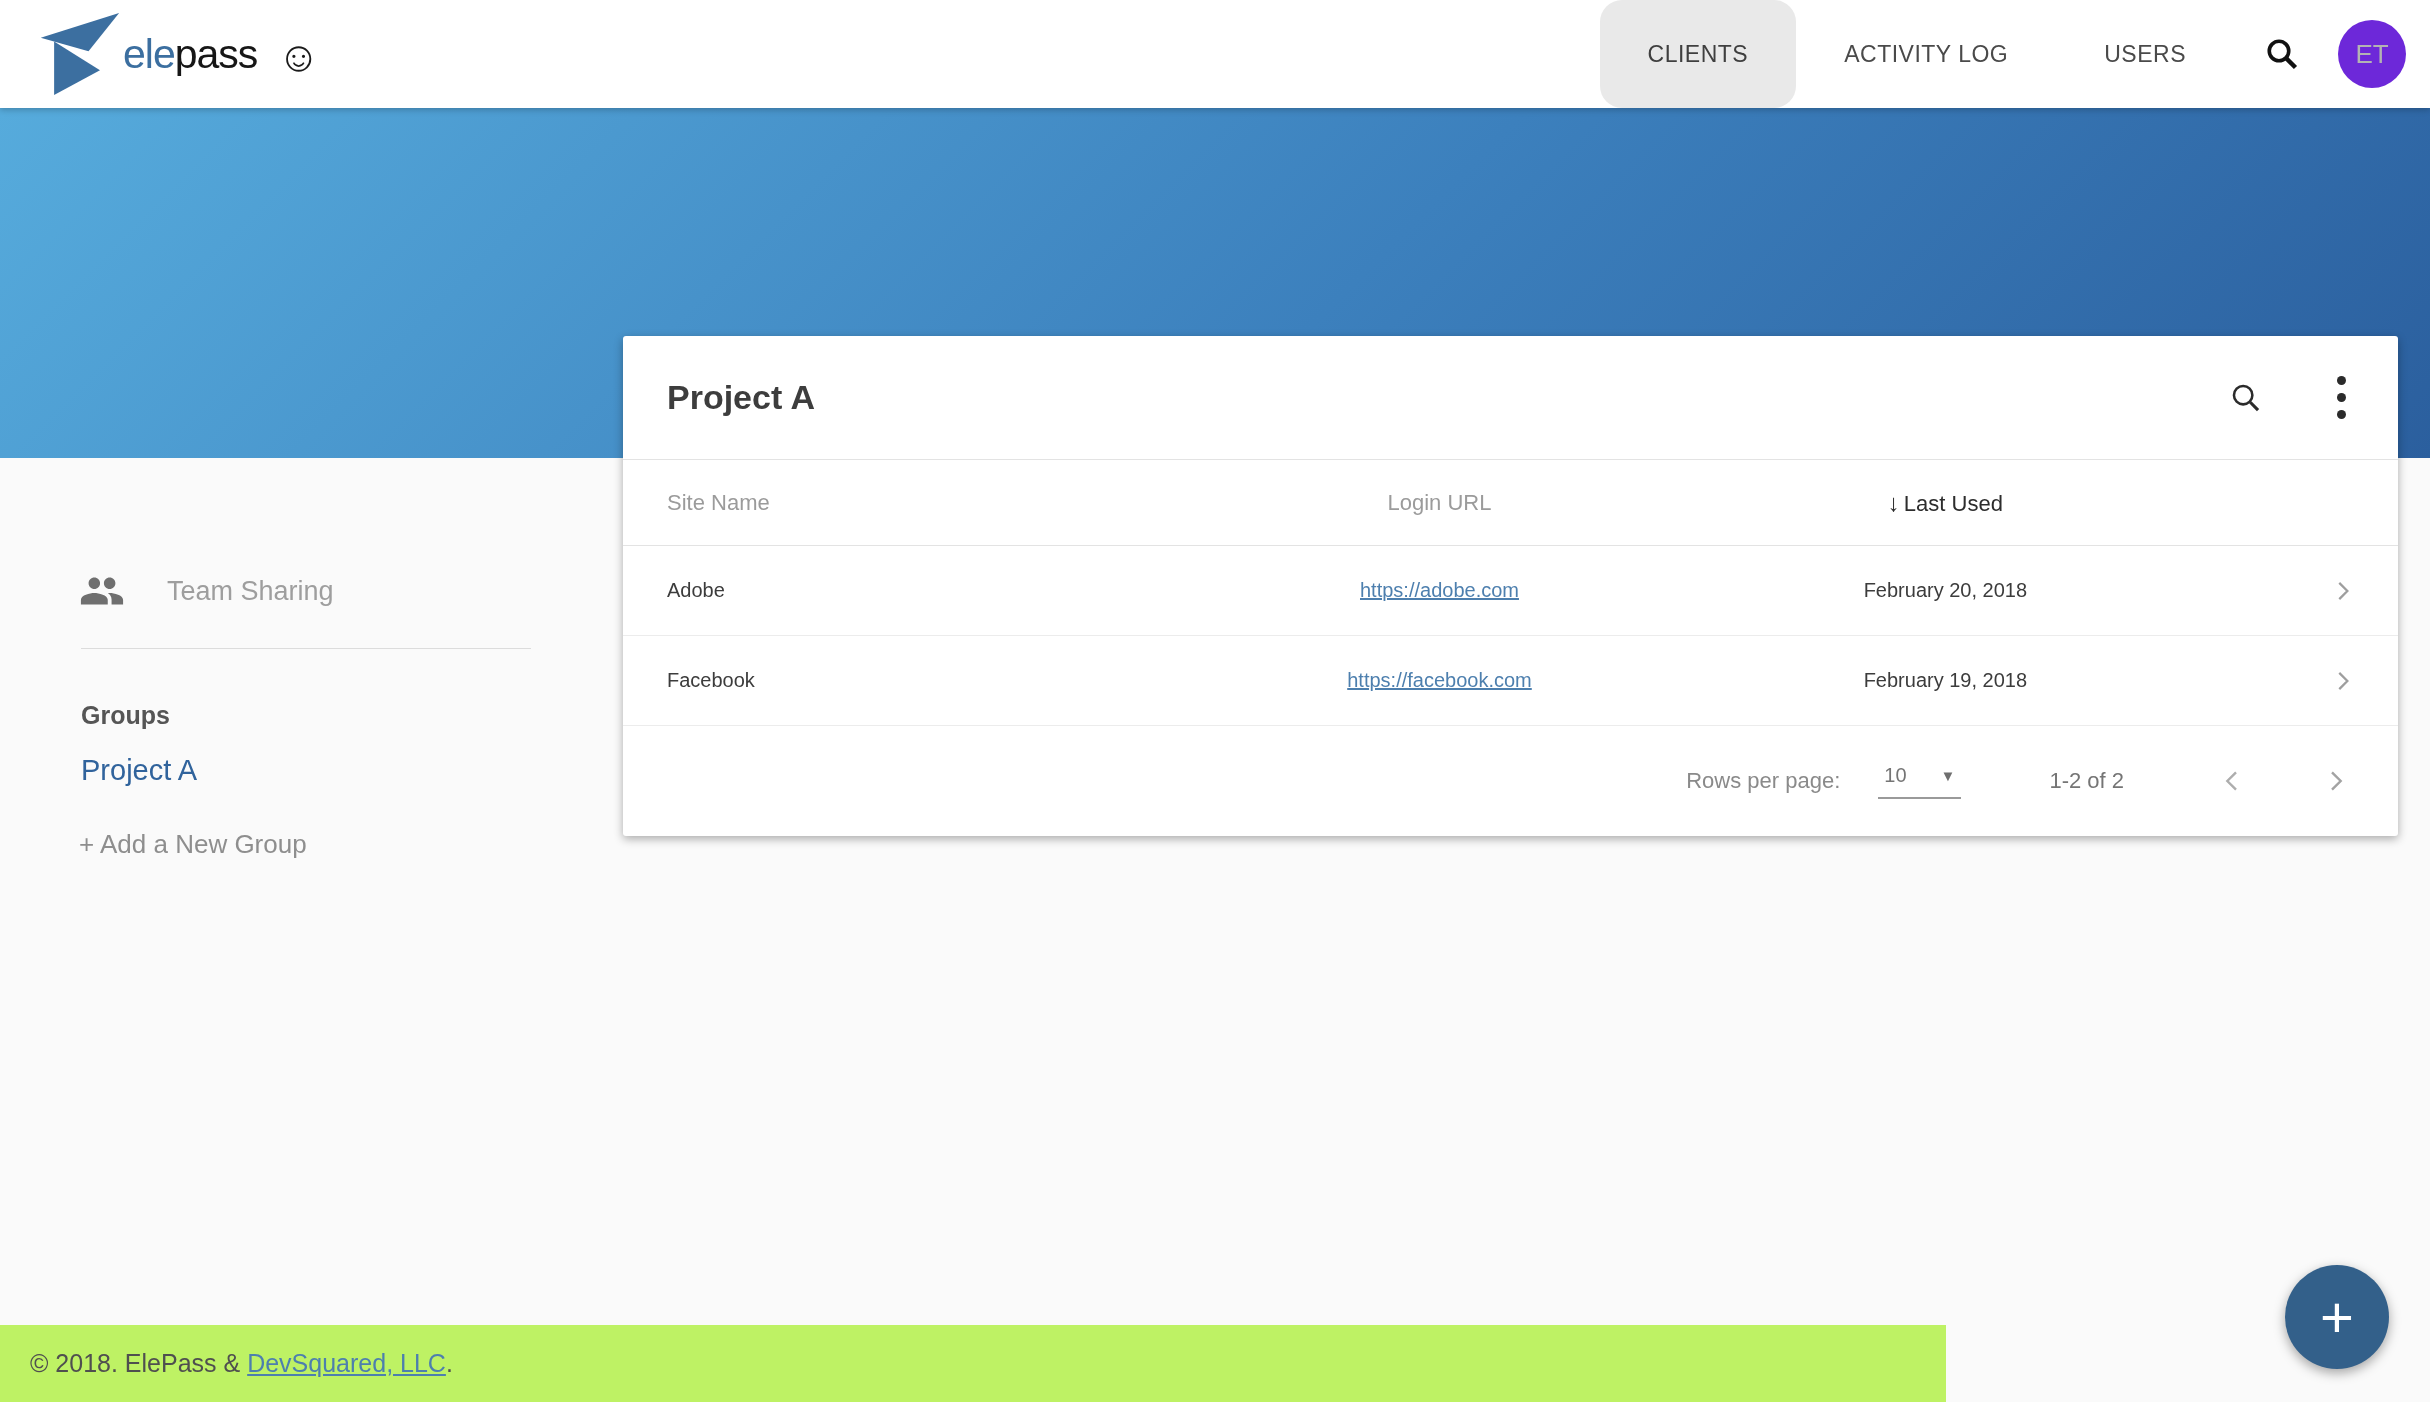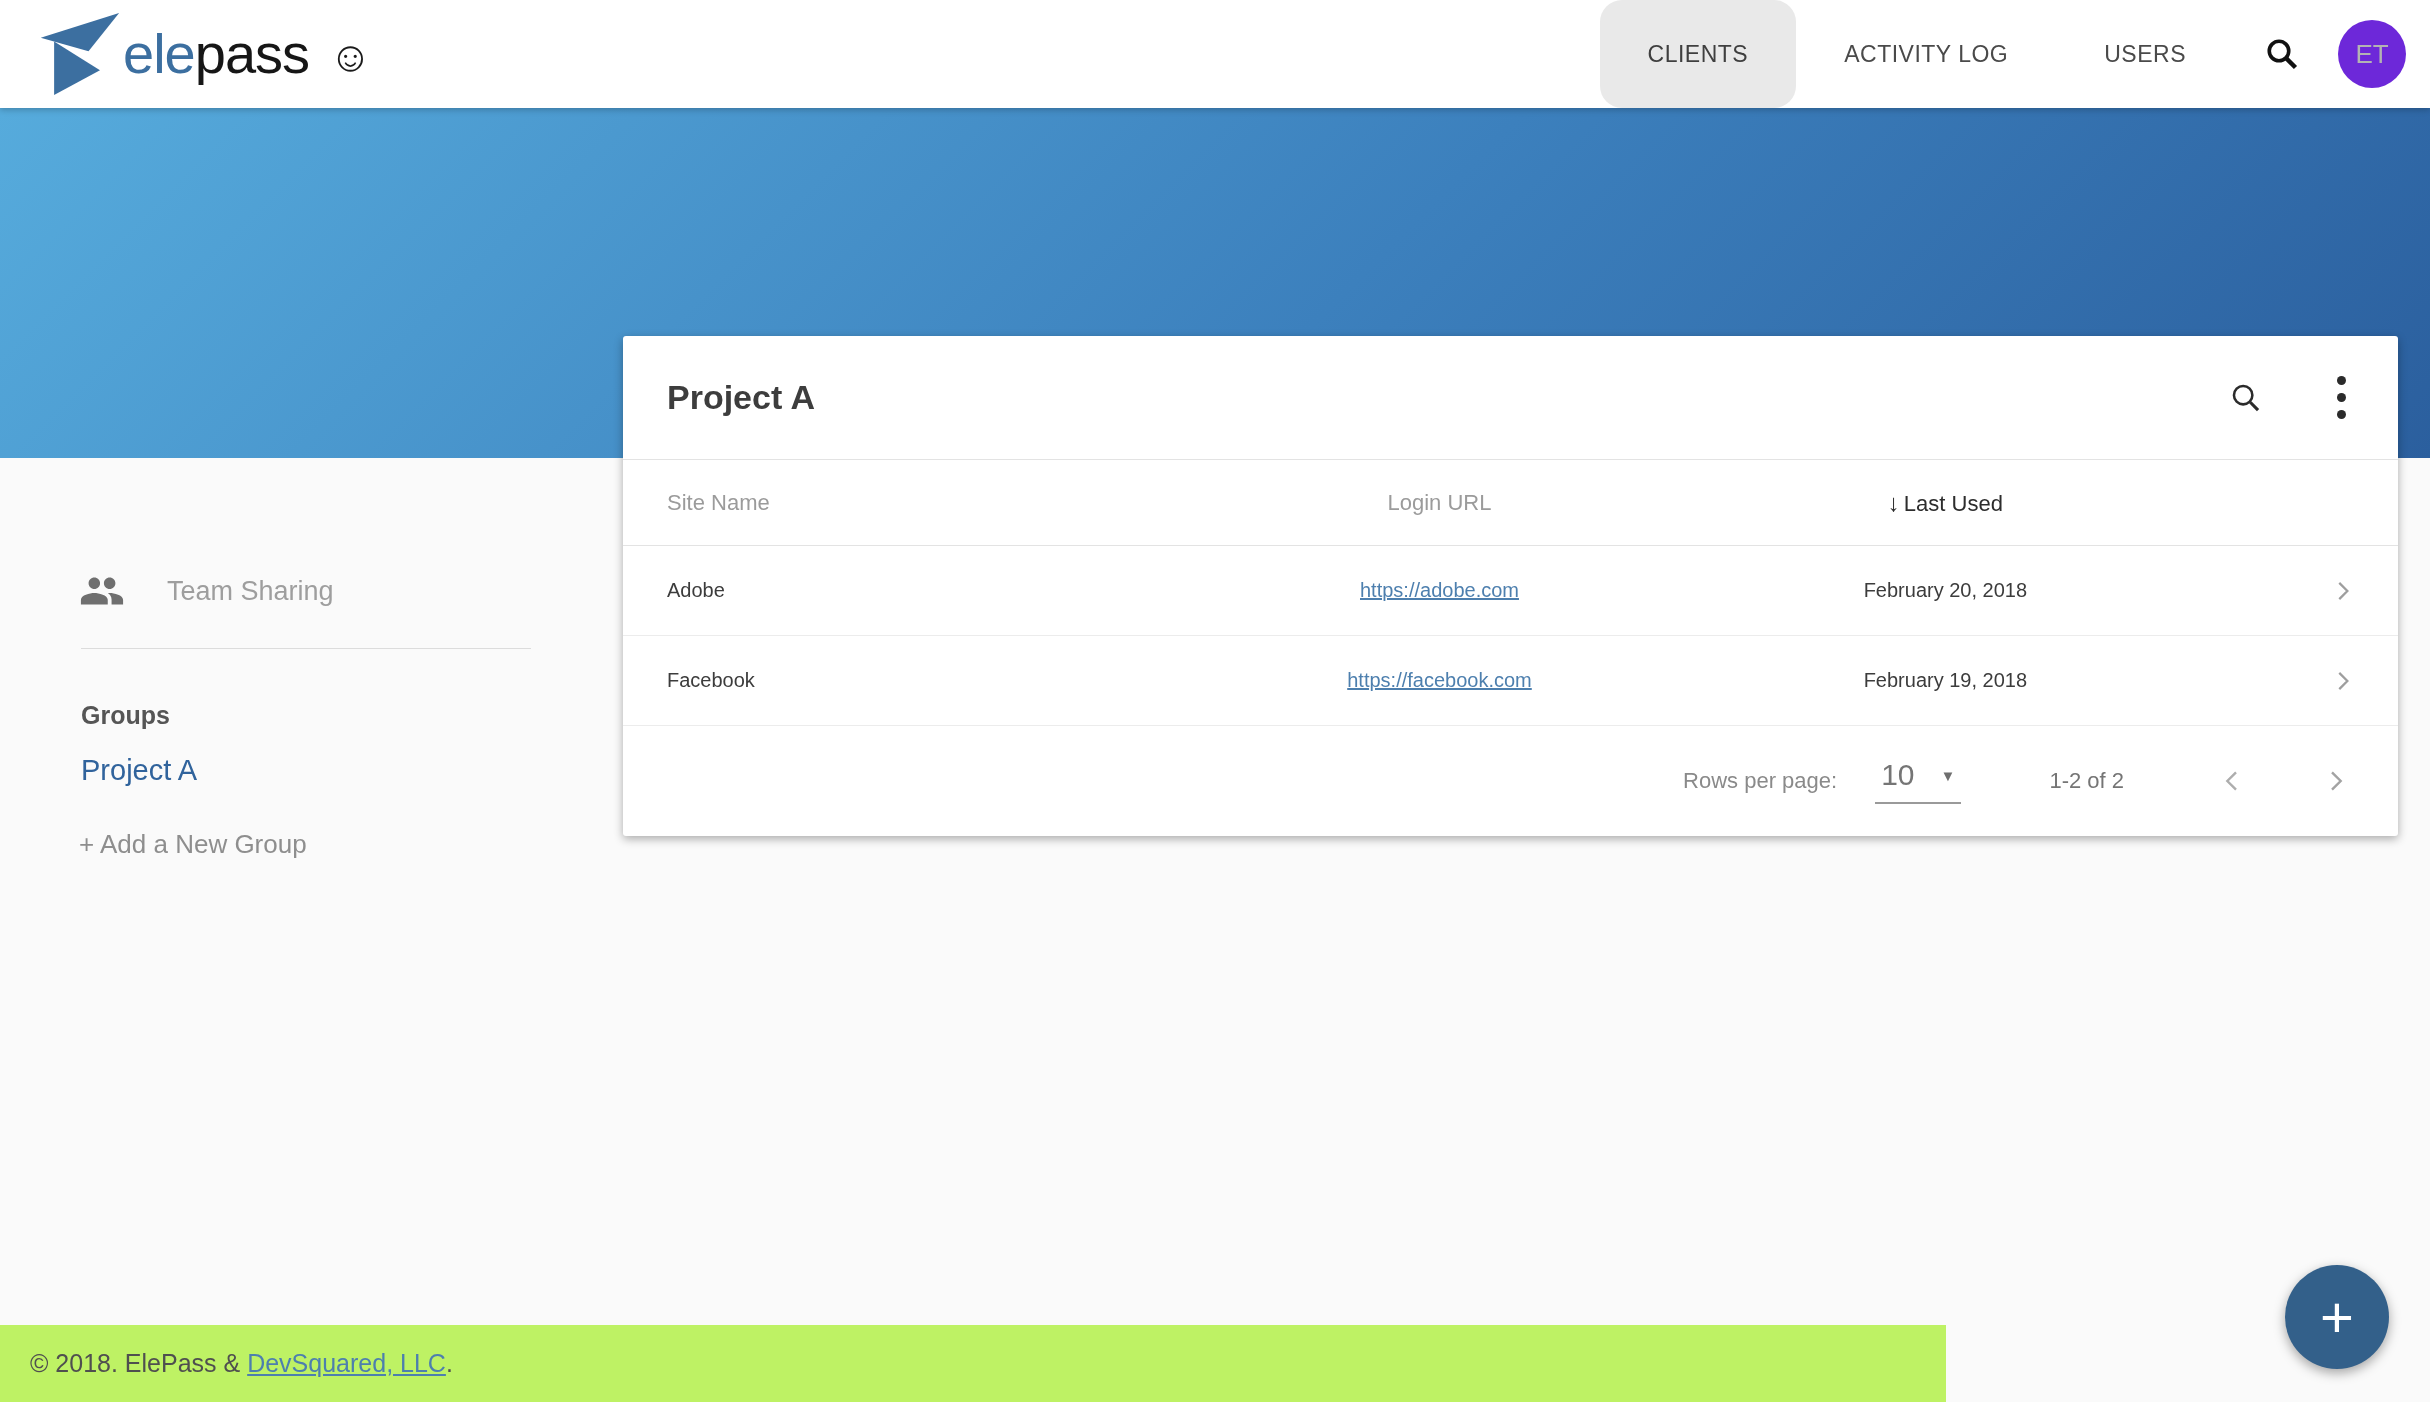--- a/index.html
+++ b/index.html
@@ -14,21 +14,21 @@
   
   .navbar {
     height: 108px; background: #ffffff;
     display: flex; align-items: center;
     padding-left: 35px;
     position: relative; z-index: 10;
     box-shadow: 0 2px 6px rgba(0,0,0,0.22);
   }
   .logo { display: flex; align-items: center; cursor: pointer; }
   .logo svg { width: 86px; height: 88px; margin-right: 2px; }
-  .logo-text { font-size: 56px; letter-spacing: -1px; line-height: 1; }
+  .logo-text { font-size: 41px; letter-spacing: -1px; line-height: 1; }
   .logo-ele { color: #3c6fa0; }
   .logo-pass { color: #161616; }
   .logo-smiley { font-size: 42px; color: #1a1a1a; margin-left: 20px; margin-top: 6px; }
   .nav-spacer { flex: 1; }
   .nav-tabs { display: flex; height: 108px; }
   .nav-tab {
     height: 108px; display: flex; align-items: center;
     padding: 0 48px; font-size: 23px; letter-spacing: 0.5px;
     color: #4a4a4a; cursor: pointer; white-space: nowrap; border-radius: 22px;
   }
@@ -96,21 +96,21 @@
   .row-chevron { display: flex; cursor: pointer; }
 
   .pagination {
     height: 110px; display: flex; align-items: center; justify-content: flex-end;
     font-size: 22px; color: #8a8a8a; padding-right: 46px;
   }
   .rpp-select {
     display: flex; align-items: center; margin-left: 38px;
     border-bottom: 2px solid #9a9a9a; padding: 0 6px 10px 6px; cursor: pointer;
   }
-  .rpp-value { font-size: 30px; color: #757575; margin-right: 26px; }
+  .rpp-value { font-size: 20px; color: #757575; margin-right: 34px; }
   .rpp-caret { font-size: 15px; color: #6f6f6f; }
   .range-label { margin-left: 88px; color: #757575; }
   .page-prev { margin-left: 92px; cursor: pointer; display: flex; }
   .page-next { margin-left: 72px; cursor: pointer; display: flex; }
 
   
   .footer {
     position: absolute; left: 0; bottom: 0; width: 1946px; height: 77px;
     background: #bef264; display: flex; align-items: center;
     padding-left: 30px; font-size: 25px; color: #4f4f4f;

